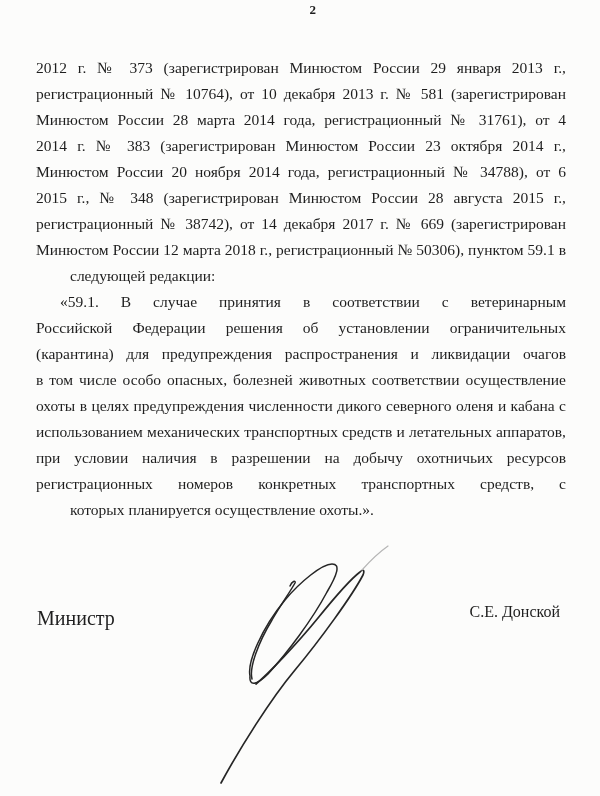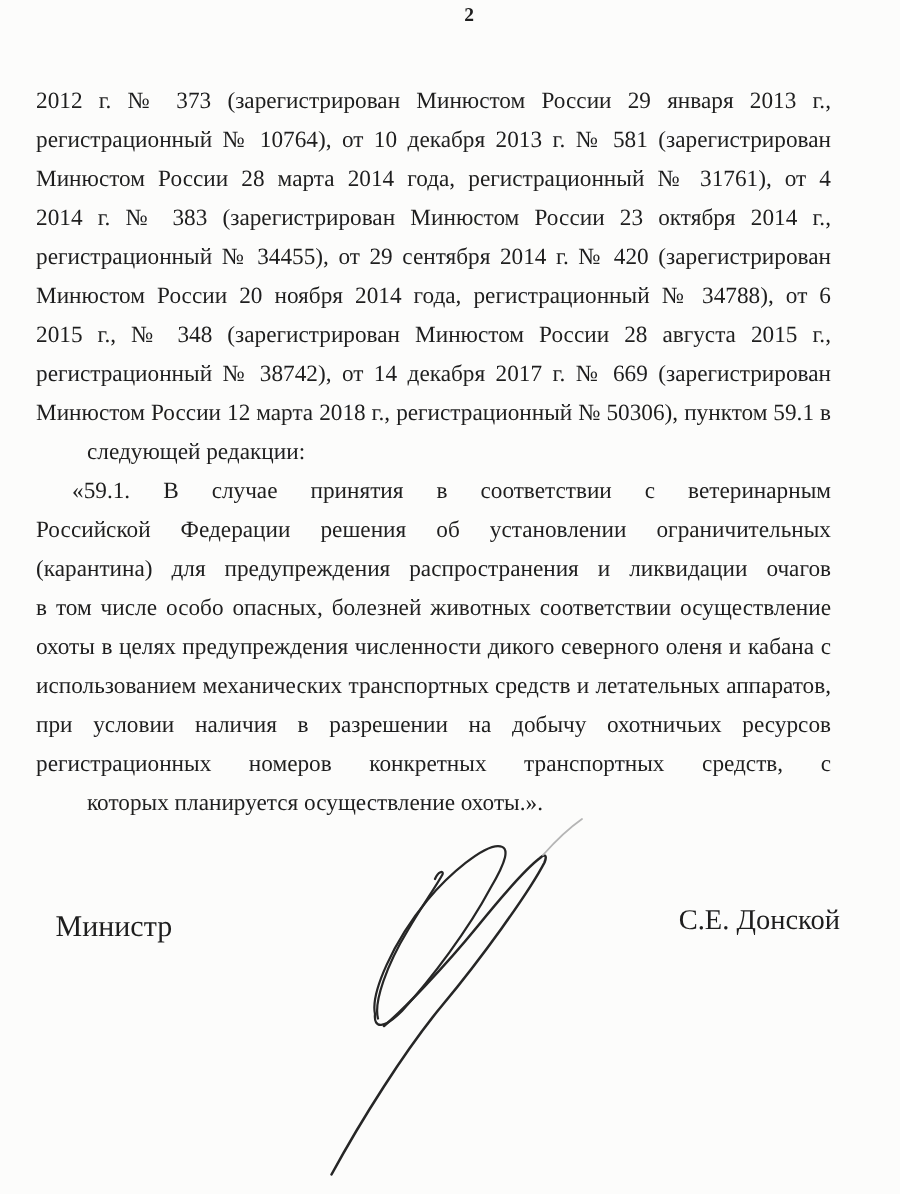--- a/index.html
+++ b/index.html
@@ -19,21 +19,21 @@
     left: 0;
     width: 626px;
     text-align: center;
     font-size: 13px;
     font-weight: bold;
     letter-spacing: 0.5px;
   }
   .body-text {
     position: absolute;
     top: 55px;
-    left: 24px;
+    left: 36px;
     width: 530px;
     font-size: 15.5px;
     line-height: 26px;
   }
   .line {
     height: 26px;
     overflow: hidden;
     text-align: justify;
     text-align-last: justify;
   }
@@ -48,21 +48,21 @@
   .sig-role {
     position: absolute;
     left: 37px;
     top: 607px;
     font-size: 20px;
   }
   .sig-name {
     position: absolute;
     right: 40px;
     top: 603px;
-    font-size: 19px;
+    font-size: 16px;
   }
   .signature-svg {
     position: absolute;
     left: 180px;
     top: 540px;
     width: 240px;
     height: 256px;
   }
   .signature-svg path {
     fill: none;
@@ -78,21 +78,20 @@
 
 <div class="page">
 
   <div class="page-number">2</div>
 
   <div class="body-text">
     <div class="line">2012 г. № 373 (зарегистрирован Минюстом России 29 января 2013 г.,</div>
     <div class="line">регистрационный № 10764), от 10 декабря 2013 г. № 581 (зарегистрирован</div>
     <div class="line">Минюстом России 28 марта 2014 года, регистрационный № 31761), от 4 сентября</div>
     <div class="line">2014 г. № 383 (зарегистрирован Минюстом России 23 октября 2014 г.,</div>
-    <div class="line">регистрационный № 34455), от 29 сентября 2014 г. № 420 (зарегистрирован</div>
     <div class="line">Минюстом России 20 ноября 2014 года, регистрационный № 34788), от 6 августа</div>
     <div class="line">2015 г., № 348 (зарегистрирован Минюстом России 28 августа 2015 г.,</div>
     <div class="line">регистрационный № 38742), от 14 декабря 2017 г. № 669 (зарегистрирован</div>
     <div class="line">Минюстом России 12 марта 2018 г., регистрационный № 50306), пунктом 59.1 в</div>
     <div class="line last">следующей редакции:</div>
 
     <div class="line indent">«59.1. В случае принятия в соответствии с ветеринарным законодательством</div>
     <div class="line">Российской Федерации решения об установлении ограничительных мероприятий</div>
     <div class="line">(карантина) для предупреждения распространения и ликвидации очагов заразных,</div>
     <div class="line">в том числе особо опасных, болезней животных соответствии осуществление</div>

